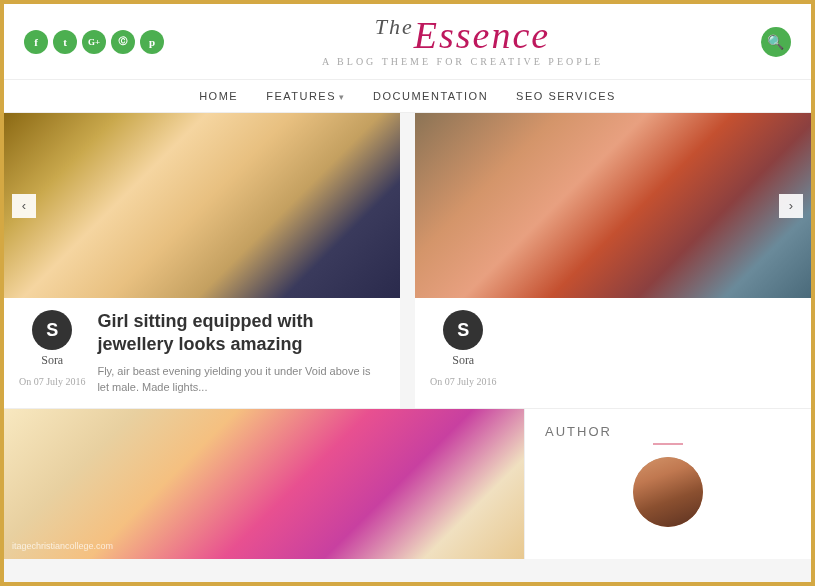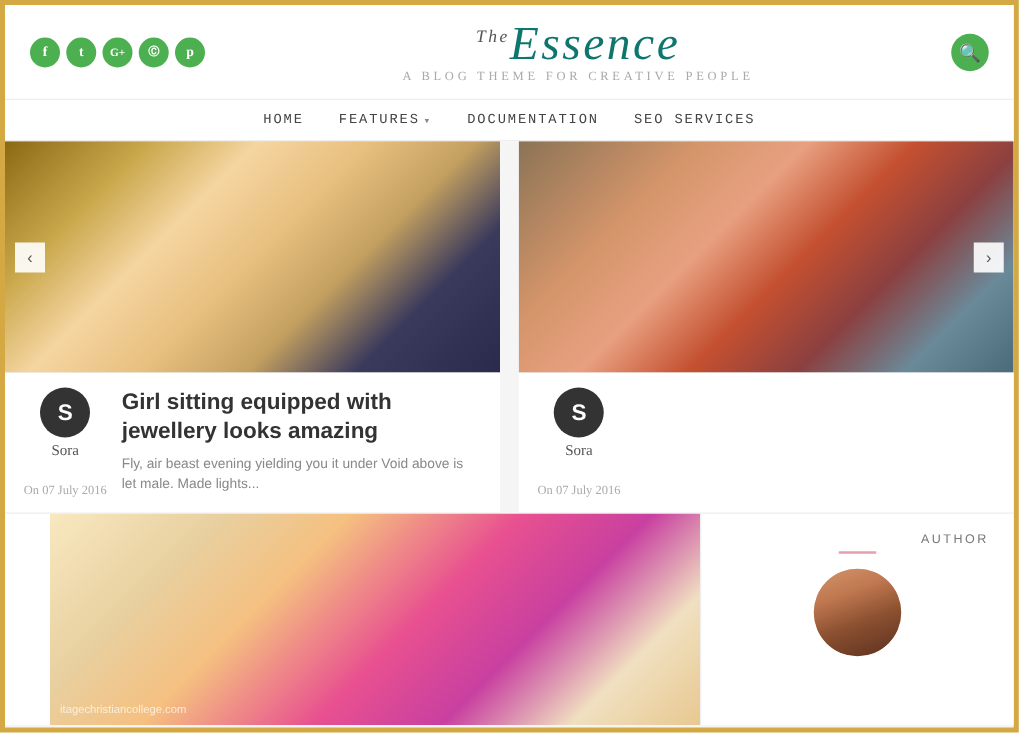--- a/index.html
+++ b/index.html
@@ -48,29 +48,29 @@
     }
     .logo-title {
       font-size: 38px;
       font-weight: 300;
       color: #333;
       letter-spacing: 2px;
       font-family: 'Georgia', serif;
       line-height: 1;
     }
     .logo-title span.the {
-      font-size: 14px;
+      font-size: 22px;
       vertical-align: super;
       font-style: italic;
       color: #555;
     }
     .logo-title span.essence {
       font-size: 38px;
       font-style: italic;
-      color: #0f766e;
+      color: #be185d;
     }
     .logo-subtitle {
       font-size: 10px;
       letter-spacing: 3px;
       color: #aaa;
       text-transform: uppercase;
       margin-top: 2px;
     }
     .search-btn {
       width: 30px;
@@ -98,21 +98,20 @@
       letter-spacing: 1.5px;
       text-transform: uppercase;
       font-family: Arial, sans-serif;
       color: #444;
     }
     .nav-item {
       cursor: pointer;
       display: flex;
       align-items: flex-end;
       gap: 3px;
-      font-family: Liberation Mono, monospace;
     }
     .nav-dropdown-arrow {
       font-size: 9px;
       color: #888;
     }
 
     
     .articles-row {
       display: flex;
       gap: 0;
@@ -183,21 +182,21 @@
       align-items: center;
       justify-content: center;
       font-size: 18px;
       font-weight: bold;
       flex-shrink: 0;
       font-family: Arial, sans-serif;
     }
     .author-name {
       font-size: 12px;
       color: #555;
-      margin-bottom: 16px;
+      margin-bottom: 5px;
     }
     .author-date {
       font-size: 10px;
       color: #aaa;
     }
     .avatar-col {
       display: flex;
       flex-direction: column;
       align-items: center;
       gap: 3px;
@@ -220,46 +219,45 @@
       font-family: Arial, sans-serif;
     }
 
     
     .bottom-section {
       display: flex;
       gap: 0;
     }
     .bottom-image {
       flex: 0 0 520px;
-      height: 169px;
+      height: 150px;
       background: linear-gradient(135deg, #f8e8c0 0%, #e8d0a0 20%, #f5c080 35%, #e85090 55%, #c840a0 70%, #f0e0c0 85%, #e8c890 100%);
       position: relative;
       overflow: hidden;
-      margin-left: 36px;
     }
     .watermark {
       position: absolute;
       bottom: 8px;
       left: 8px;
       font-size: 9px;
       color: rgba(255,255,255,0.7);
       font-family: Arial, sans-serif;
     }
     .bottom-sidebar {
       flex: 1;
       padding: 15px 20px;
       border-left: 1px solid #eee;
     }
     .author-widget-title {
-      font-size: 10px;
+      font-size: 13px;
       letter-spacing: 2px;
       text-transform: uppercase;
       color: #777;
       font-family: Arial, sans-serif;
-      text-align: right;
+      text-align: left;
       margin-bottom: 4px;
     }
     .author-divider {
       width: 30px;
       height: 2px;
       background: #e8a0b0;
       margin: 0 auto 12px;
     }
     .author-avatar-large {
       width: 70px;

